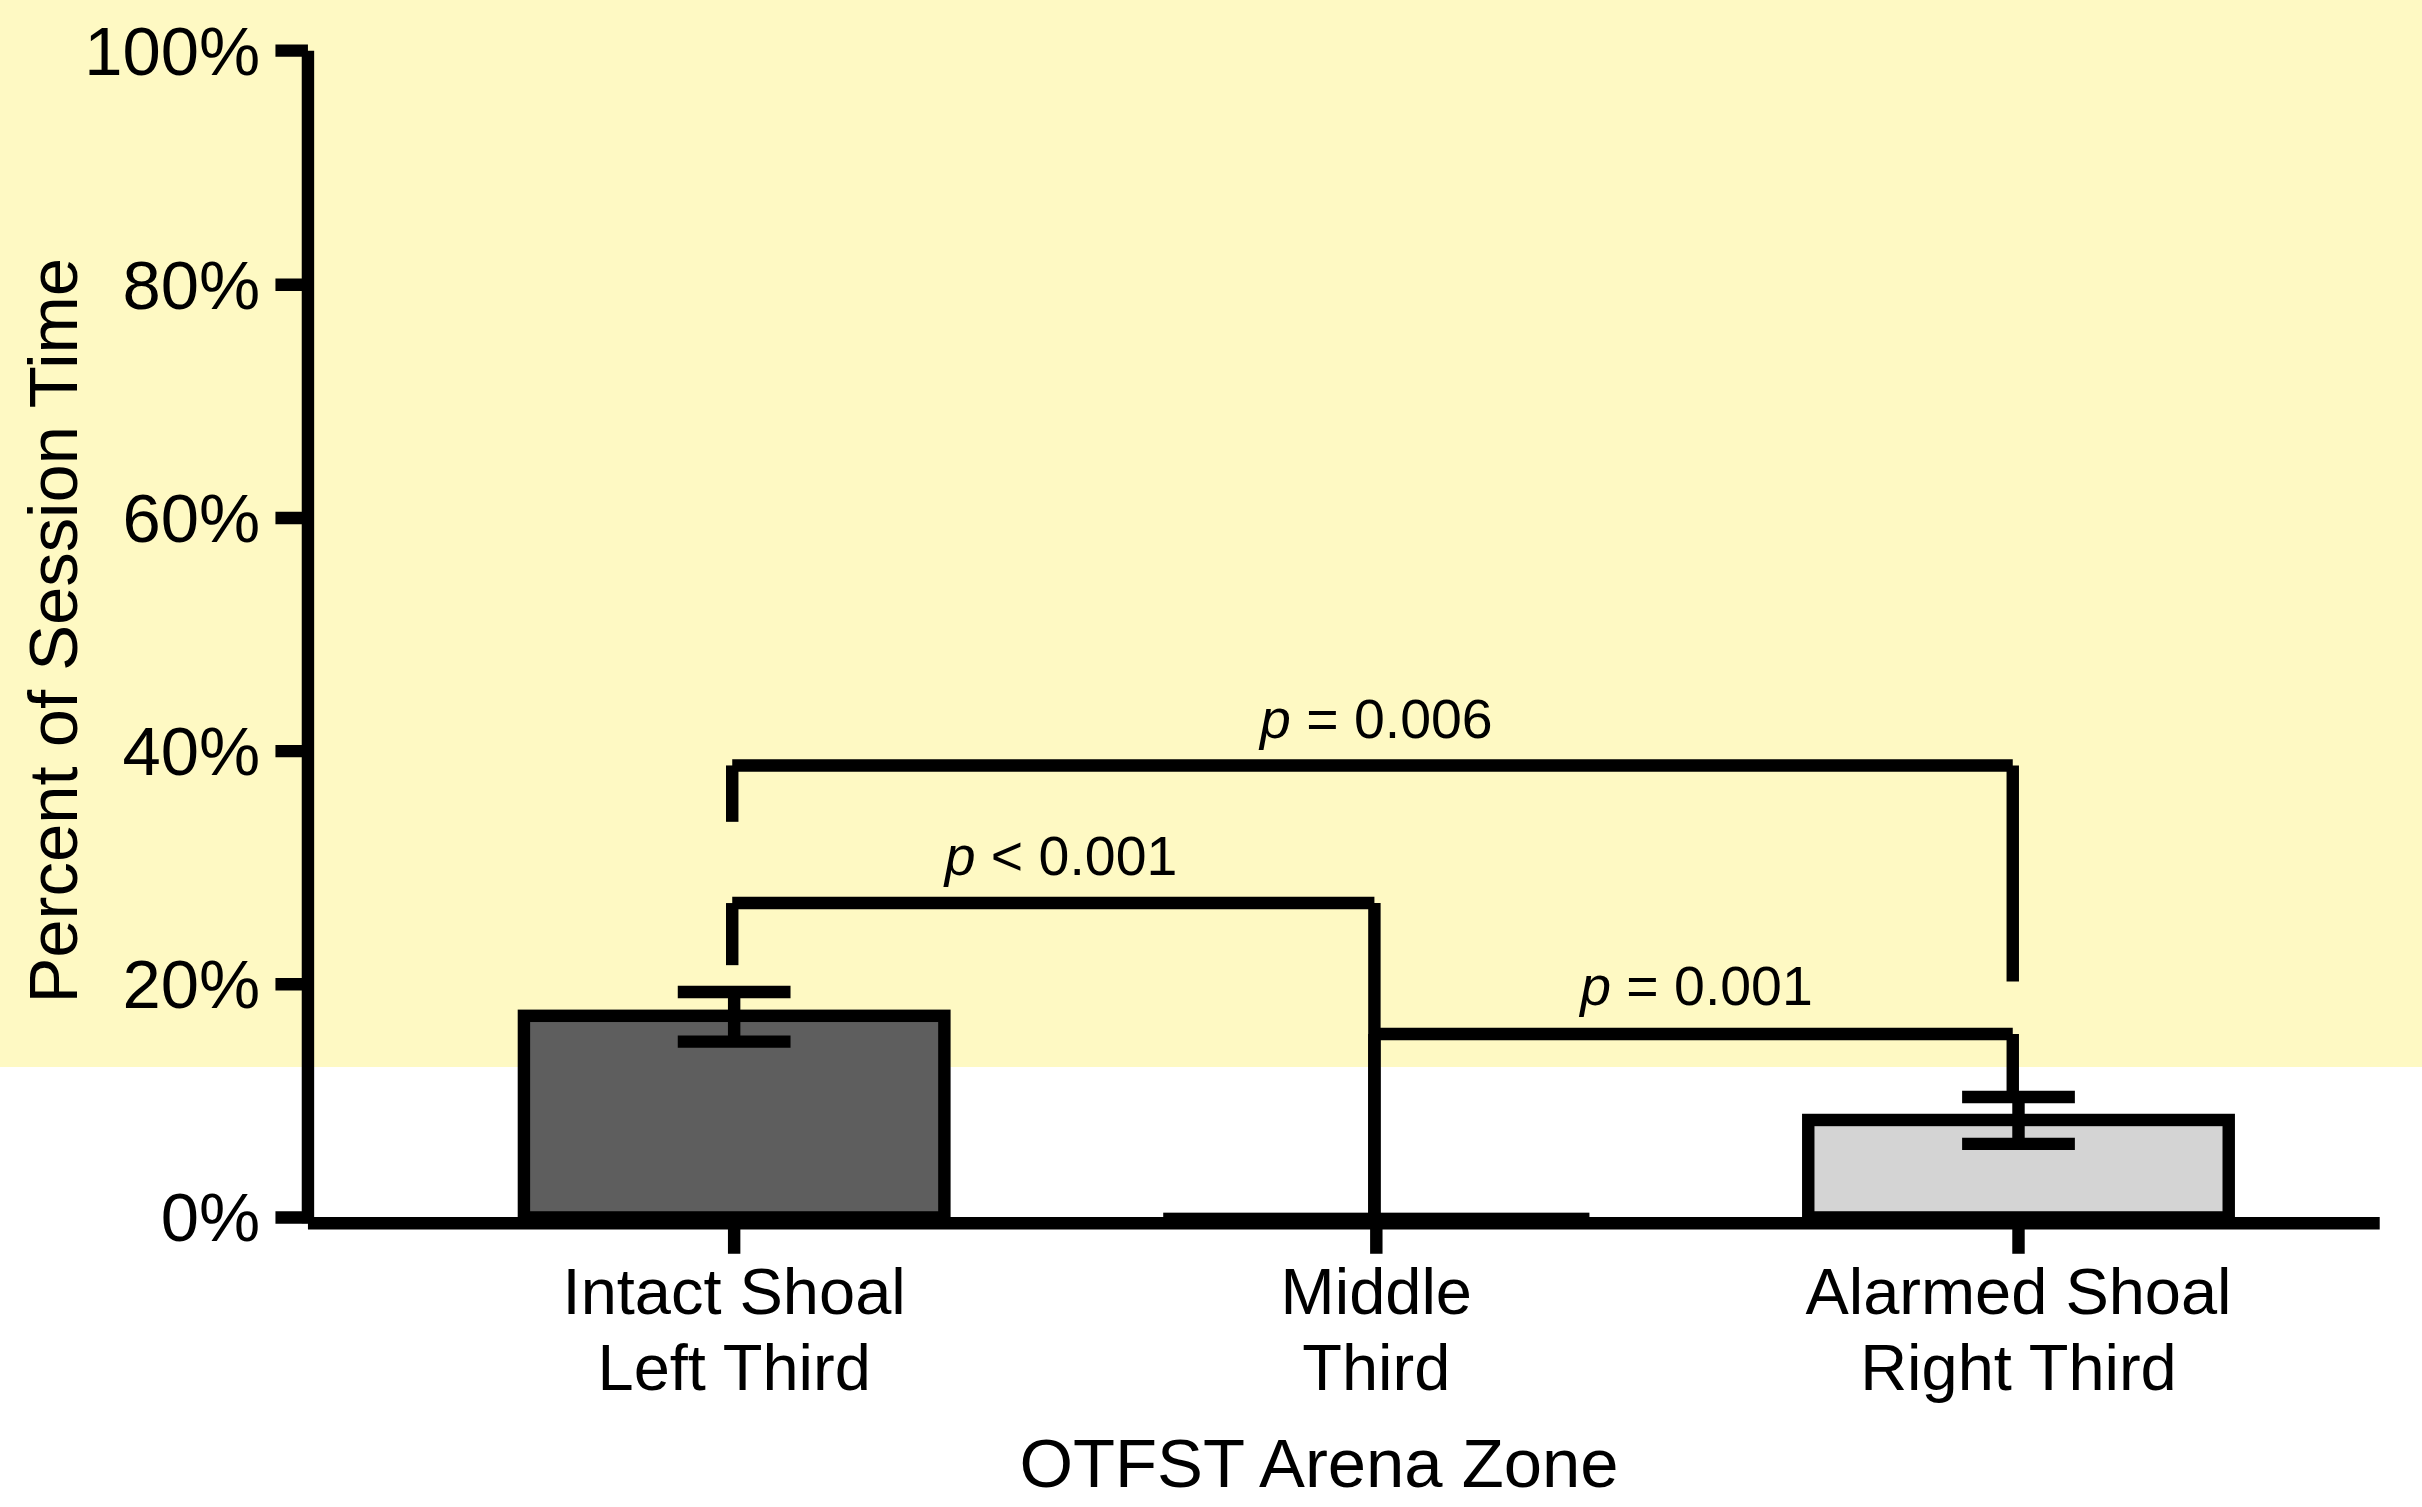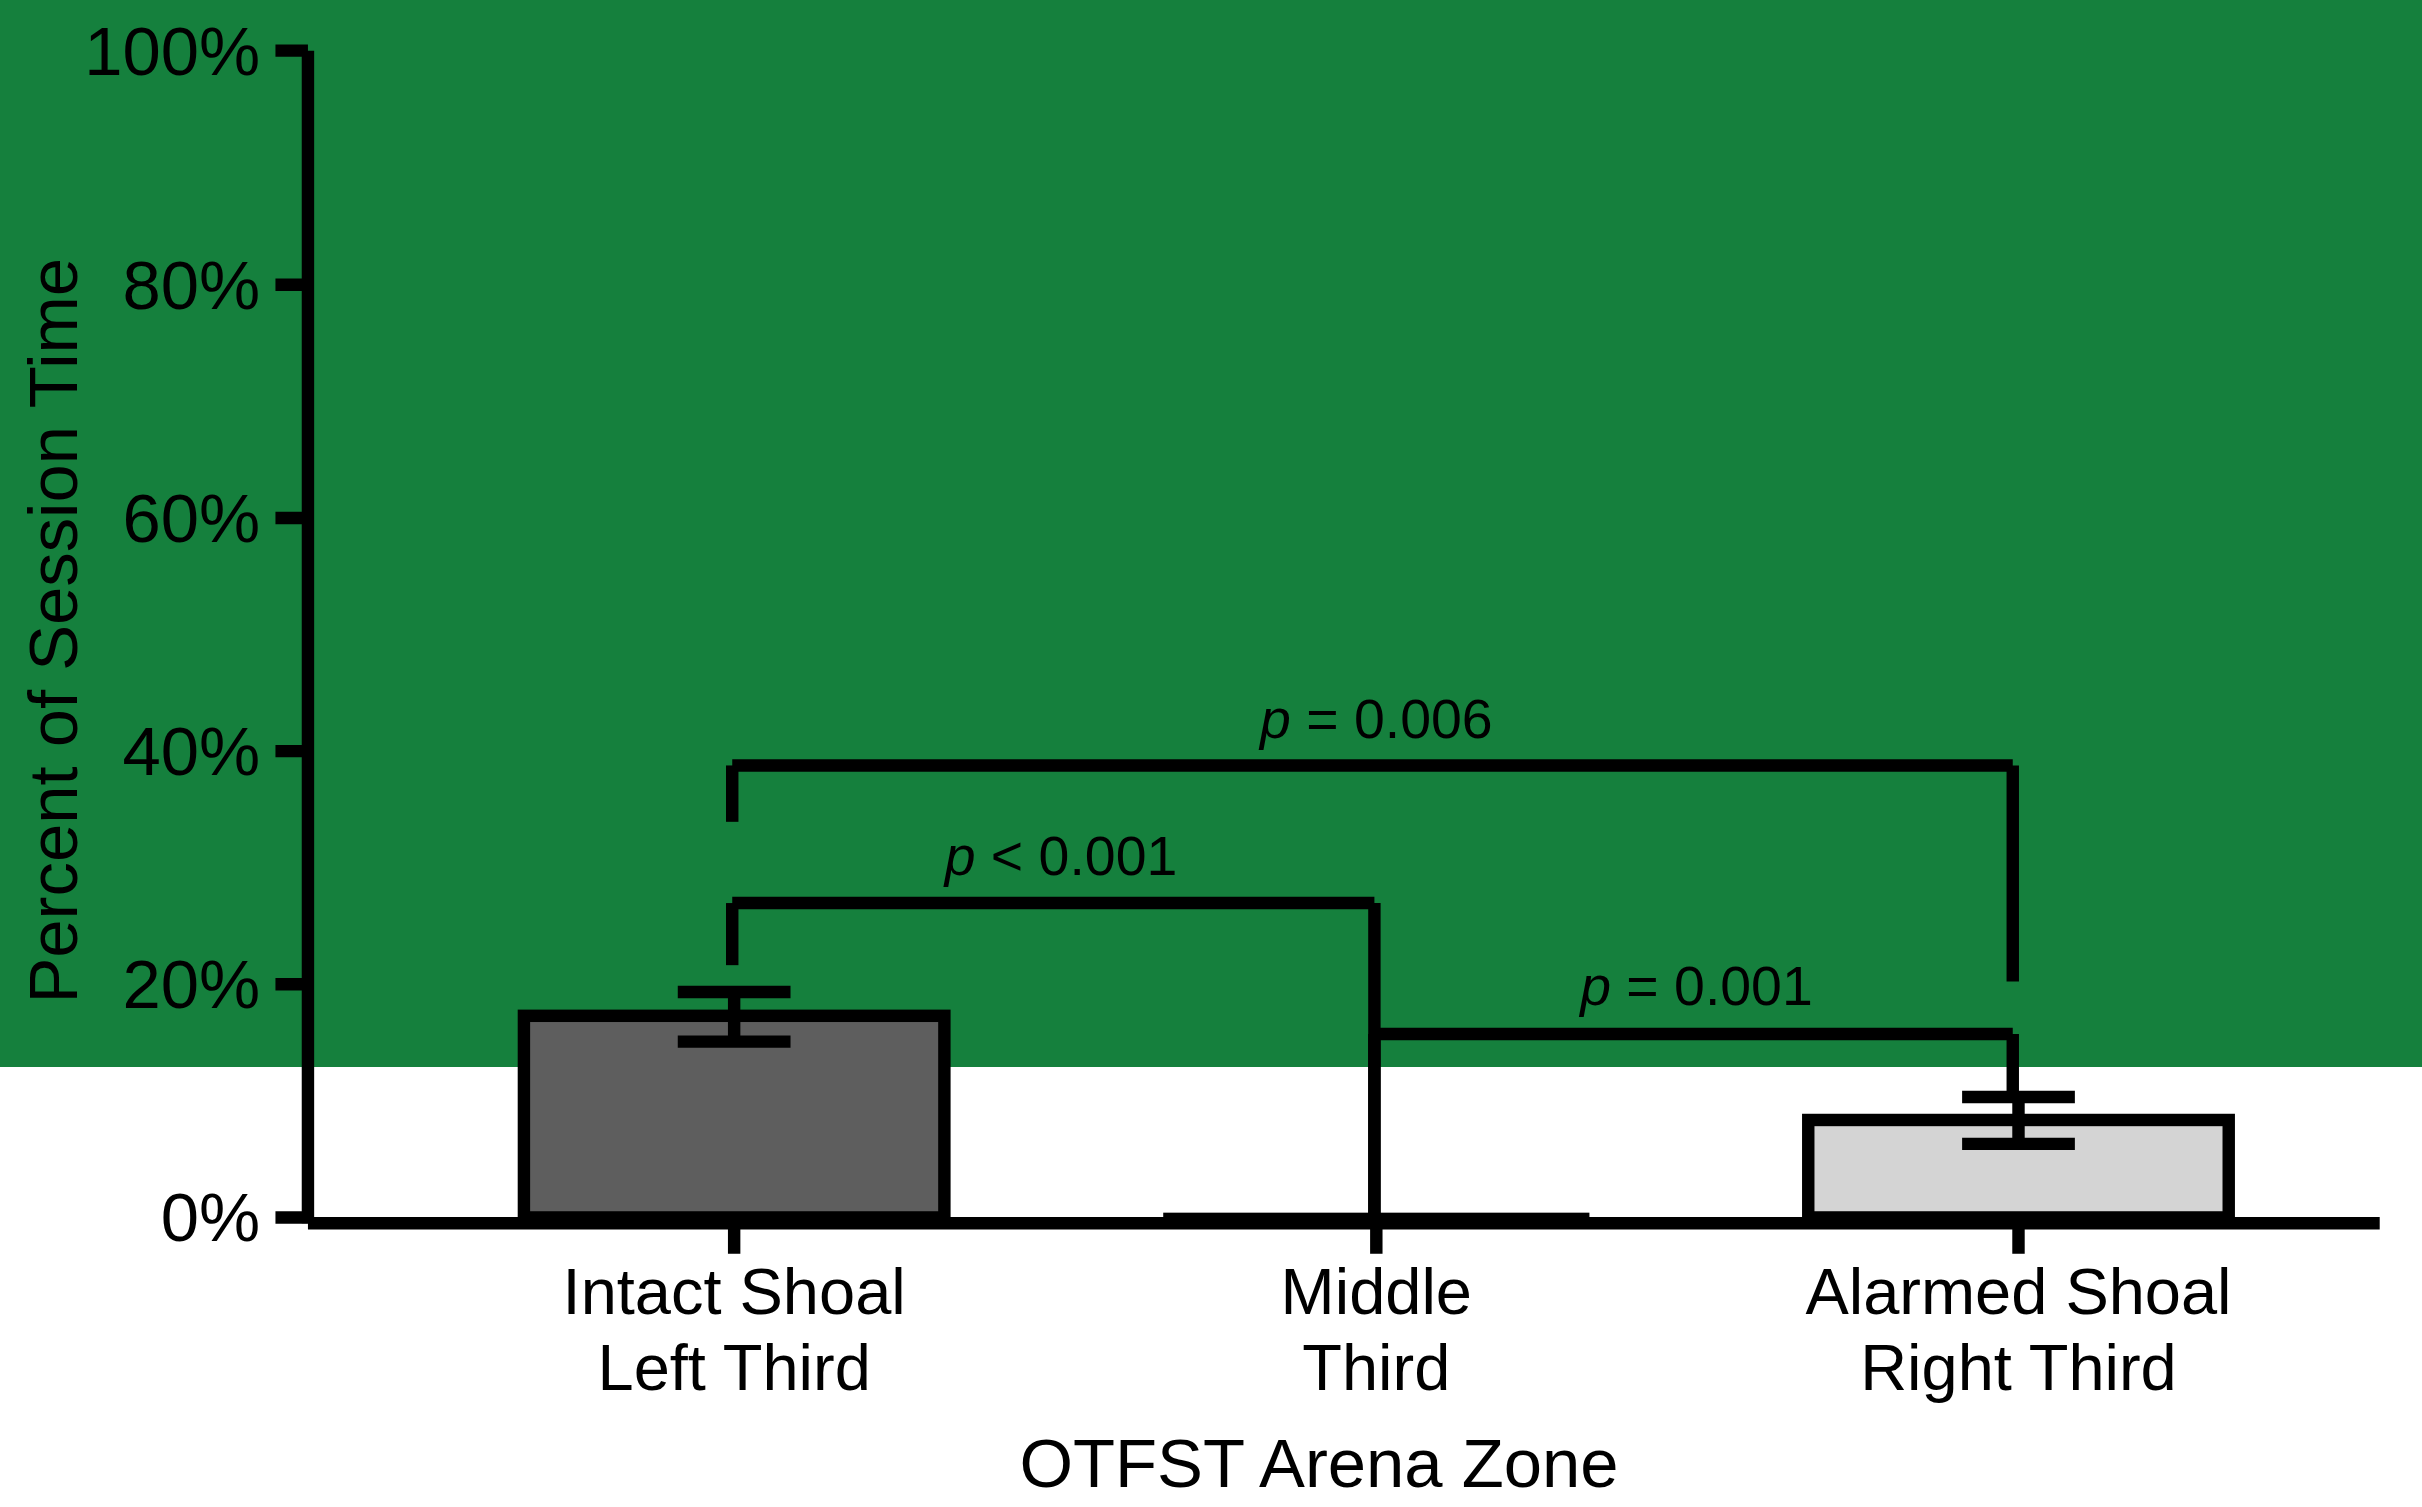--- a/index.html
+++ b/index.html
@@ -1,17 +1,17 @@
 <!DOCTYPE html>
 <html><head>
 <meta charset="utf-8">
 <style>
   html,body{margin:0;padding:0;background:#ffffff;}
   body{width:2422px;height:1507px;font-family:"Liberation Sans",sans-serif;color:#000;overflow:hidden;}
-  #fig{position:relative;width:2422px;height:1067px;background:#15803d;}
+  #fig{position:relative;width:2422px;height:1067px;background:#fef9c3;}
   .svgwrap{position:absolute;left:0;top:0;width:2422px;height:1507px;}
   svg{display:block;}
   .ticklbl{font-family:"Liberation Sans",sans-serif;font-size:72px;fill:#000;}
   .axtitle{font-family:"Liberation Sans",sans-serif;font-size:72px;fill:#000;}
   .catlbl{font-family:"Liberation Sans",sans-serif;font-size:68px;fill:#000;}
   .pval{font-family:"Liberation Sans",sans-serif;font-size:58px;fill:#000;}
   .pital{font-style:italic;}
 </style>
 </head>
 <body>

